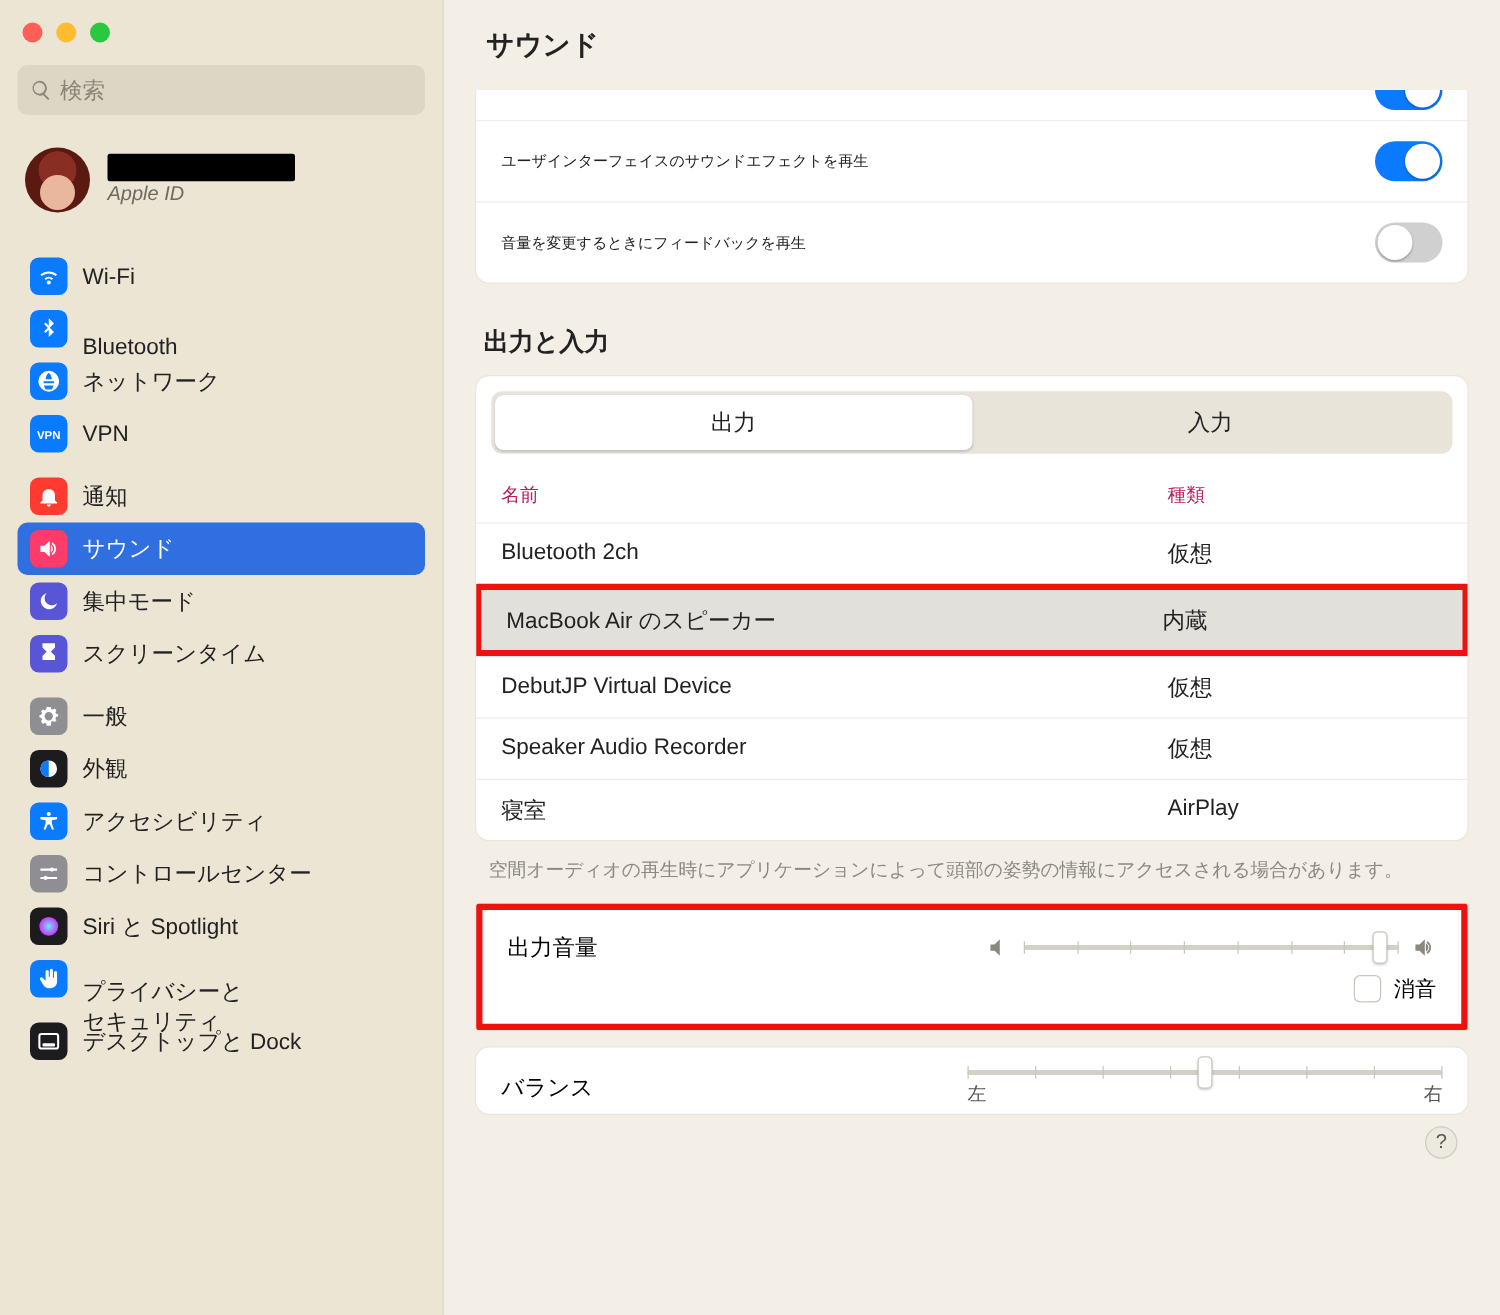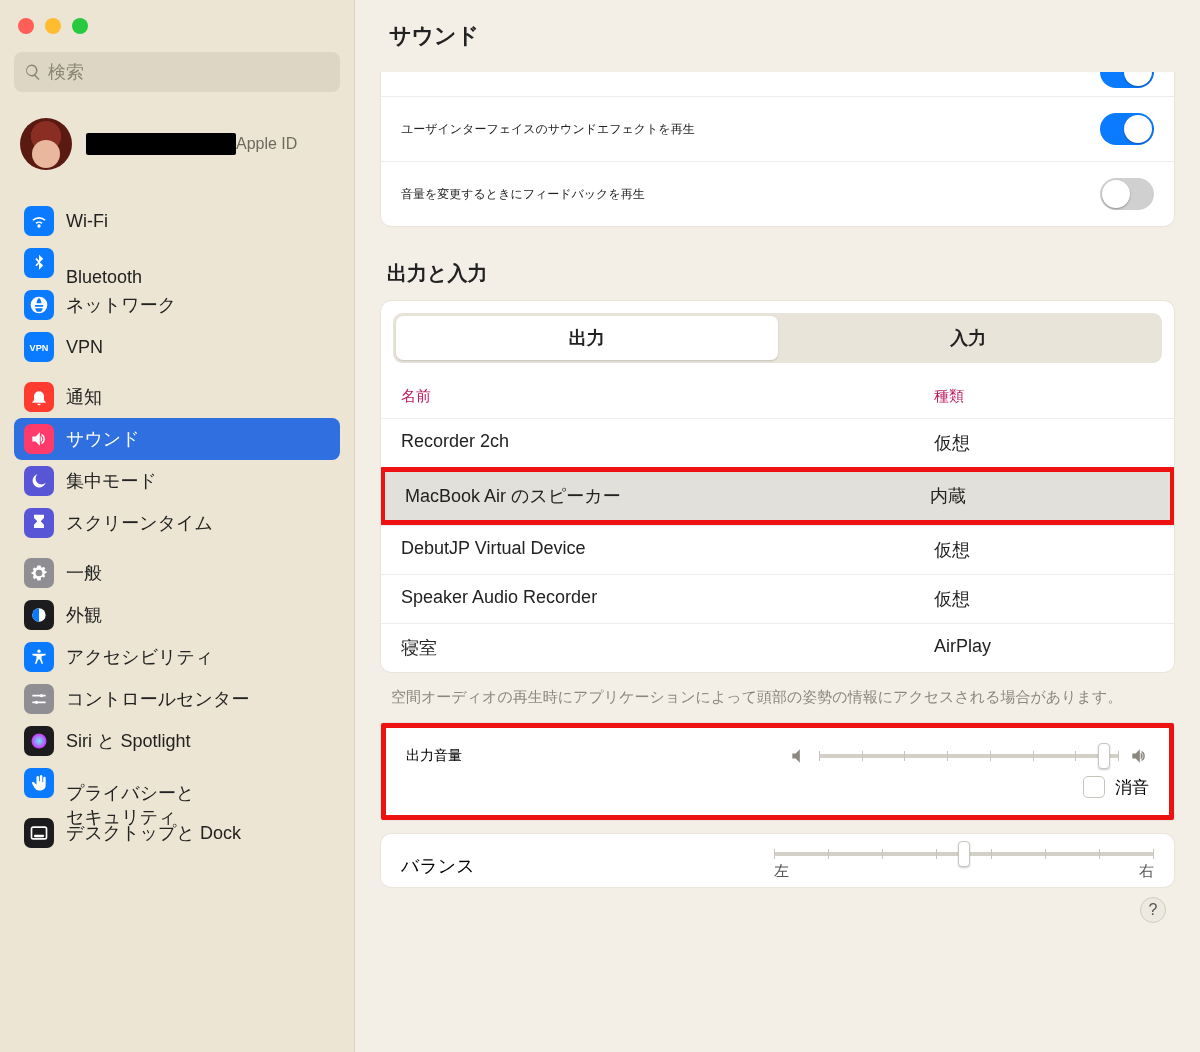--- a/index.html
+++ b/index.html
@@ -15,21 +15,21 @@
   .dot.green { background: #28c840; }
 
   .search-wrap { position: relative; margin-bottom: 18px; }
   .search-wrap svg { position: absolute; left: 10px; top: 50%; transform: translateY(-50%); width: 18px; height: 18px; fill: #8a8577; }
   .search { width: 100%; height: 40px; border-radius: 8px; border: none; background: #ddd6c4; padding: 0 12px 0 34px; font-size: 18px; color: #3b3b3b; outline: none; }
   .search::placeholder { color: #8a8577; }
 
   .account { display: flex; align-items: center; gap: 14px; padding: 8px 6px 22px 6px; }
   .avatar { width: 52px; height: 52px; border-radius: 50%; background: radial-gradient(circle at 50% 35%, #8a2d22 0 35%, #5a1a12 36% 100%); position: relative; overflow: hidden; }
   .avatar::after { content:""; position:absolute; left:12px; top:22px; width:28px; height:28px; border-radius:50%; background:#e9b79e; }
-  .acct-text { display:flex; flex-direction:row; }
+  .acct-text { display:flex; flex-direction:column;font-style:italic; }
   .acct-name { width: 150px; height: 22px; background:#000; border-radius:2px; }
   .acct-sub { color:#6d6a60; font-size:16px; margin-top:2px; }
 
   .group { margin-top: 8px; }
   .item { display:flex; align-items:center; gap:12px; height:42px; padding:0 10px; border-radius:8px; font-size:18px; color:#222; cursor:pointer; }
   .item.selected { background:#2f6fe0; color:#fff; }
   .ibox { width:30px; height:30px; border-radius:7px; display:flex; align-items:center; justify-content:center; flex-shrink:0; }
   .ibox svg { width:20px; height:20px; fill:#fff; }
 
   
@@ -57,21 +57,21 @@
 
   .table-head { display:flex; padding:12px 20px; font-size:15px; color:#be185d; }
   .col-name { flex:1; }
   .col-type { width:220px; }
   .trow { display:flex; padding:12px 20px; font-size:18px; color:#222; border-top:1px solid #eee; cursor:pointer; }
   .trow.sel { background:#e2e0da; }
 
   .red-frame { border:5px solid #e11; border-radius:2px; }
   .note { font-size:15px; color:#8a887f; padding:14px 10px 4px 10px; line-height:1.5; }
 
-  .slider-row { display:flex; align-items:center; justify-content:space-between; padding:18px 20px 10px 20px; font-size:14px; }
+  .slider-row { display:flex; align-items:center; justify-content:space-between; padding:18px 20px 10px 20px; font-size:18px; }
   .slider-right { display:flex; align-items:center; gap:10px; flex:1; justify-content:flex-end; }
   .track { position:relative; width:300px; height:4px; background:#d3d0c8; border-radius:2px; }
   .ticks { position:absolute; inset:0; display:flex; justify-content:space-between; }
   .ticks span { width:1px; height:10px; background:#c8c5bc; margin-top:-3px; }
   .knob { position:absolute; top:50%; width:12px; height:26px; background:#fff; border:1px solid #c9c6bd; border-radius:4px; transform:translate(-50%,-50%); box-shadow:0 1px 2px rgba(0,0,0,.2); }
   .vol-ico { width:20px; height:20px; fill:#8a887f; }
 
   .mute-row { display:flex; justify-content:flex-end; align-items:center; gap:10px; padding:0 20px 16px 20px; font-size:17px; }
   .chk { width:22px; height:22px; background:#fff; border:1px solid #c8c5bc; border-radius:5px; }
 
@@ -266,33 +266,33 @@
       </div>
       <div class="row">
         <span>音量を変更するときにフィードバックを再生</span>
         <div class="toggle off"></div>
       </div>
     </div>
 
     <div class="section-title">出力と入力</div>
 
     <div class="card">
-      <div style="padding:12px;font-weight:bold;">
+      <div style="padding:12px;">
         <div class="seg">
           <div class="seg-btn active">出力</div>
           <div class="seg-btn">入力</div>
         </div>
       </div>
       <div class="table-head">
         <div class="col-name">名前</div>
         <div class="col-type">種類</div>
       </div>
       <div id="device-rows">
           <div class="trow">
-            <div class="col-name">Recorder 2ch</div>
+            <div class="col-name">Bluetooth 2ch</div>
             <div class="col-type">仮想</div>
           </div>
           <div class="trow sel red-frame" style="border-top: 5px solid rgb(238, 17, 17); margin: 0px -1px;">
             <div class="col-name">MacBook Air のスピーカー</div>
             <div class="col-type">内蔵</div>
           </div>
           <div class="trow">
             <div class="col-name">DebutJP Virtual Device</div>
             <div class="col-type">仮想</div>
           </div>

